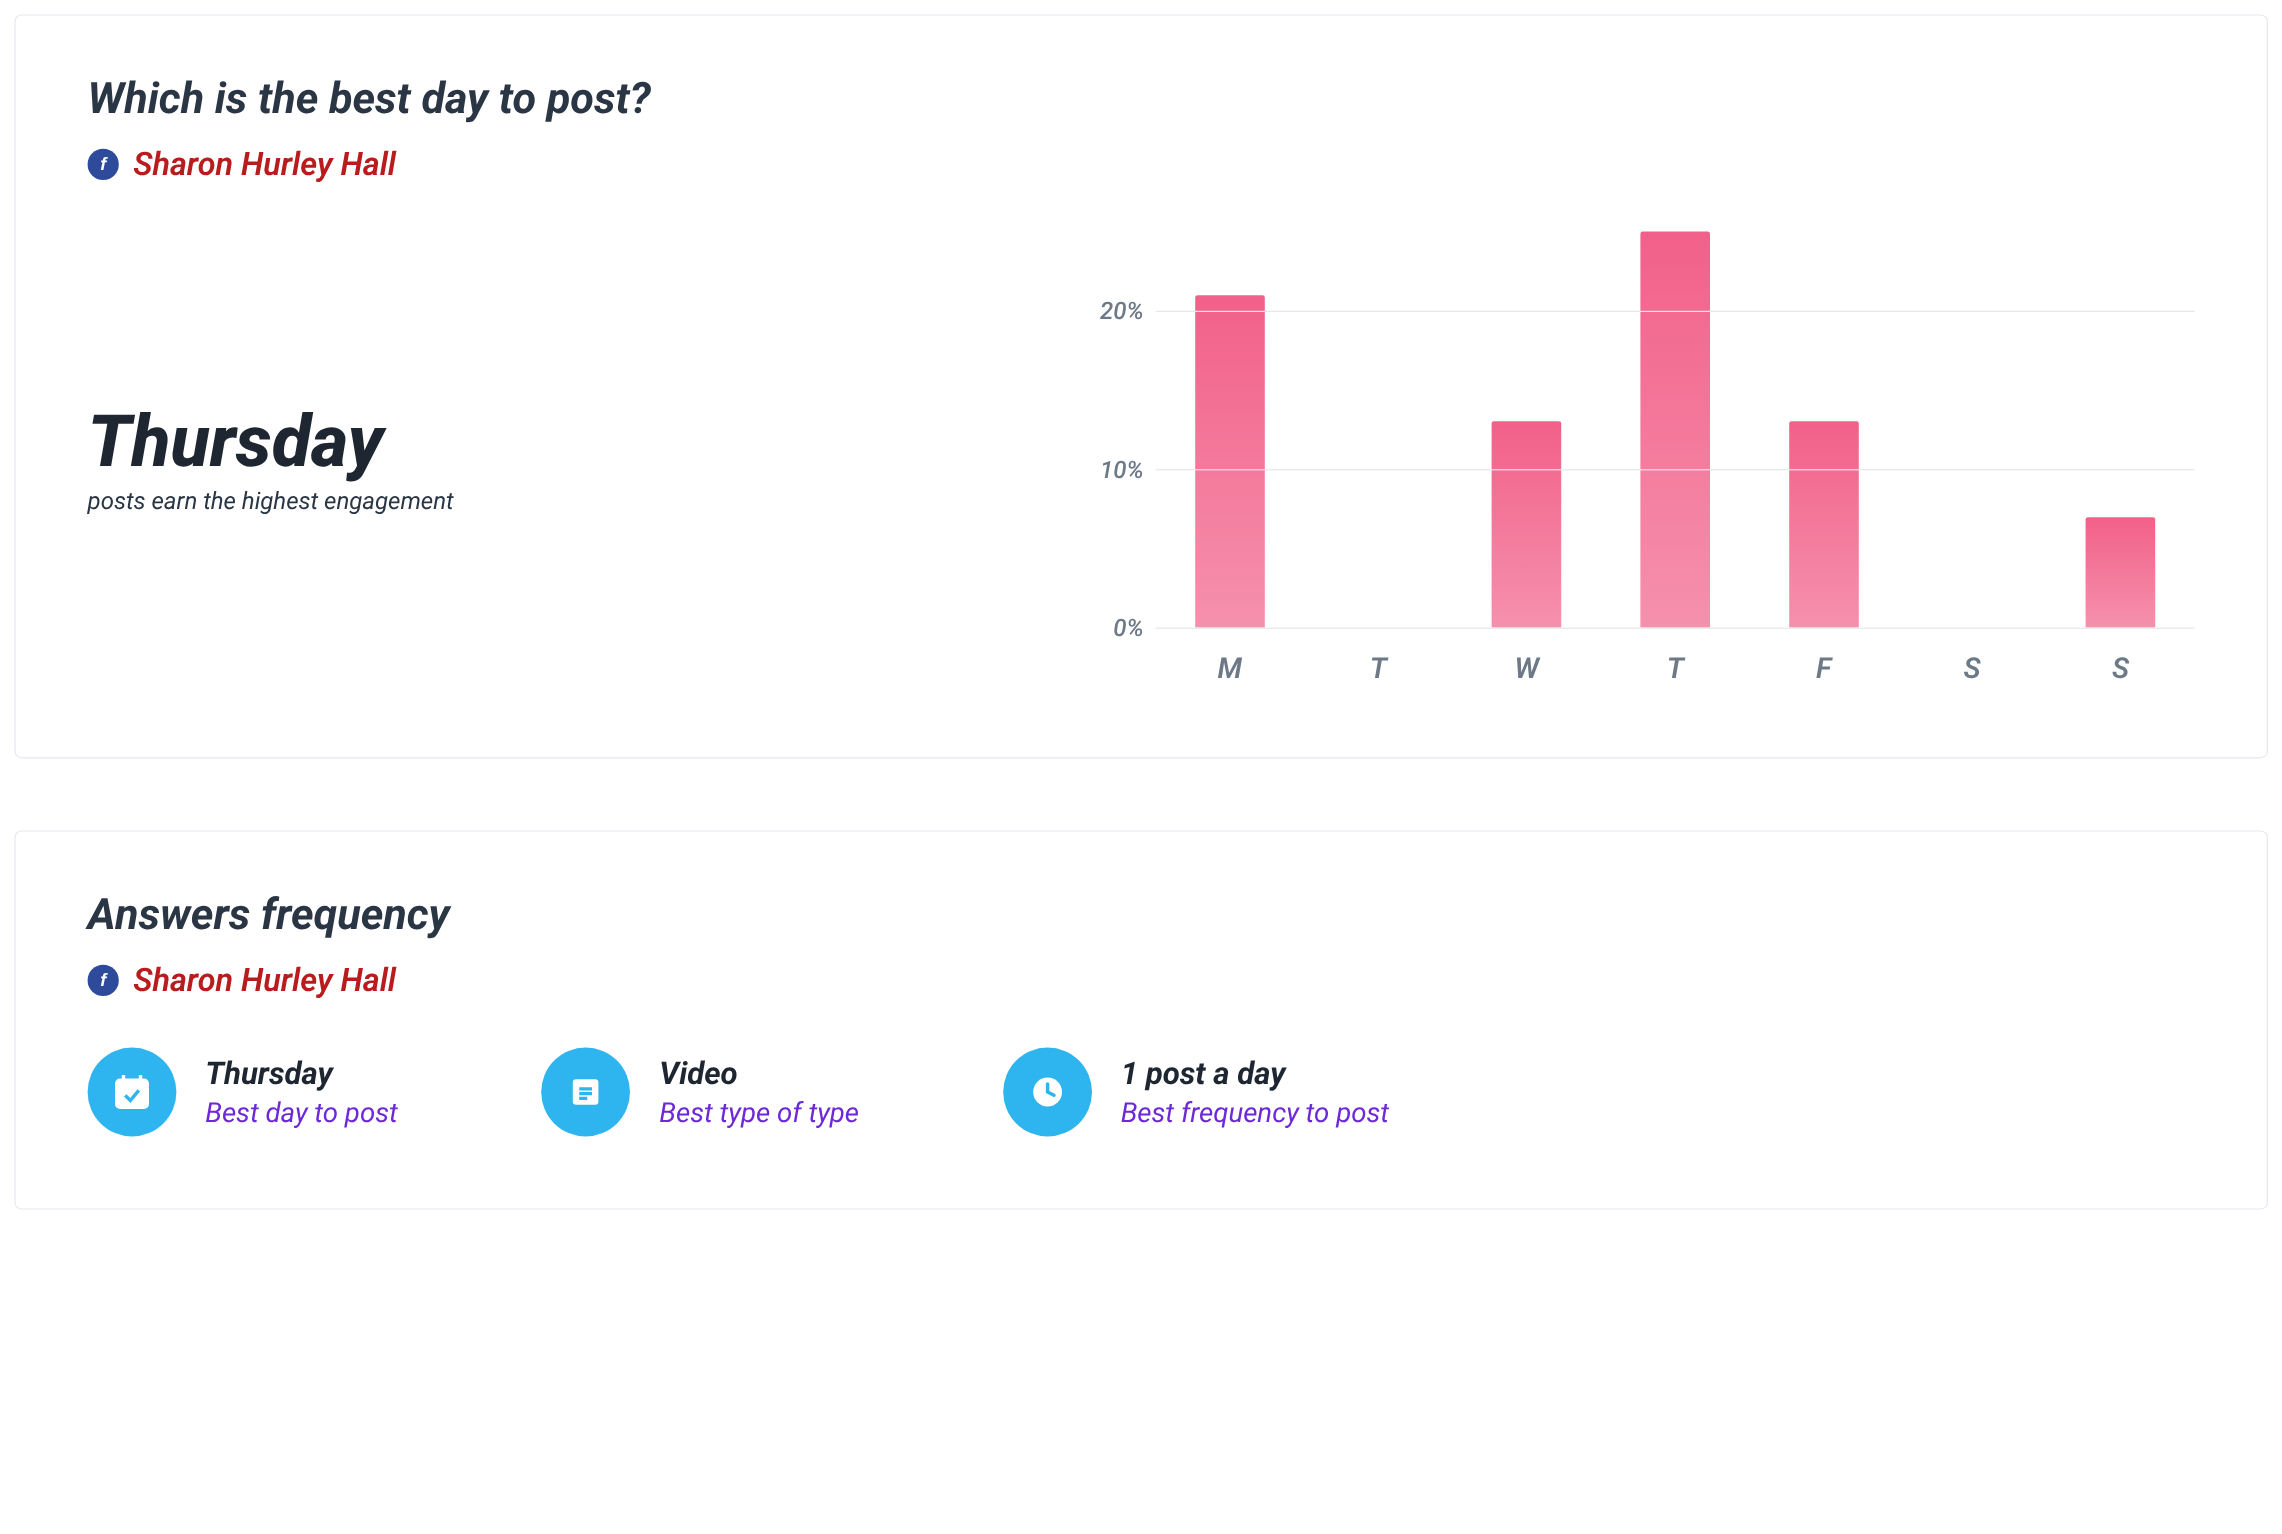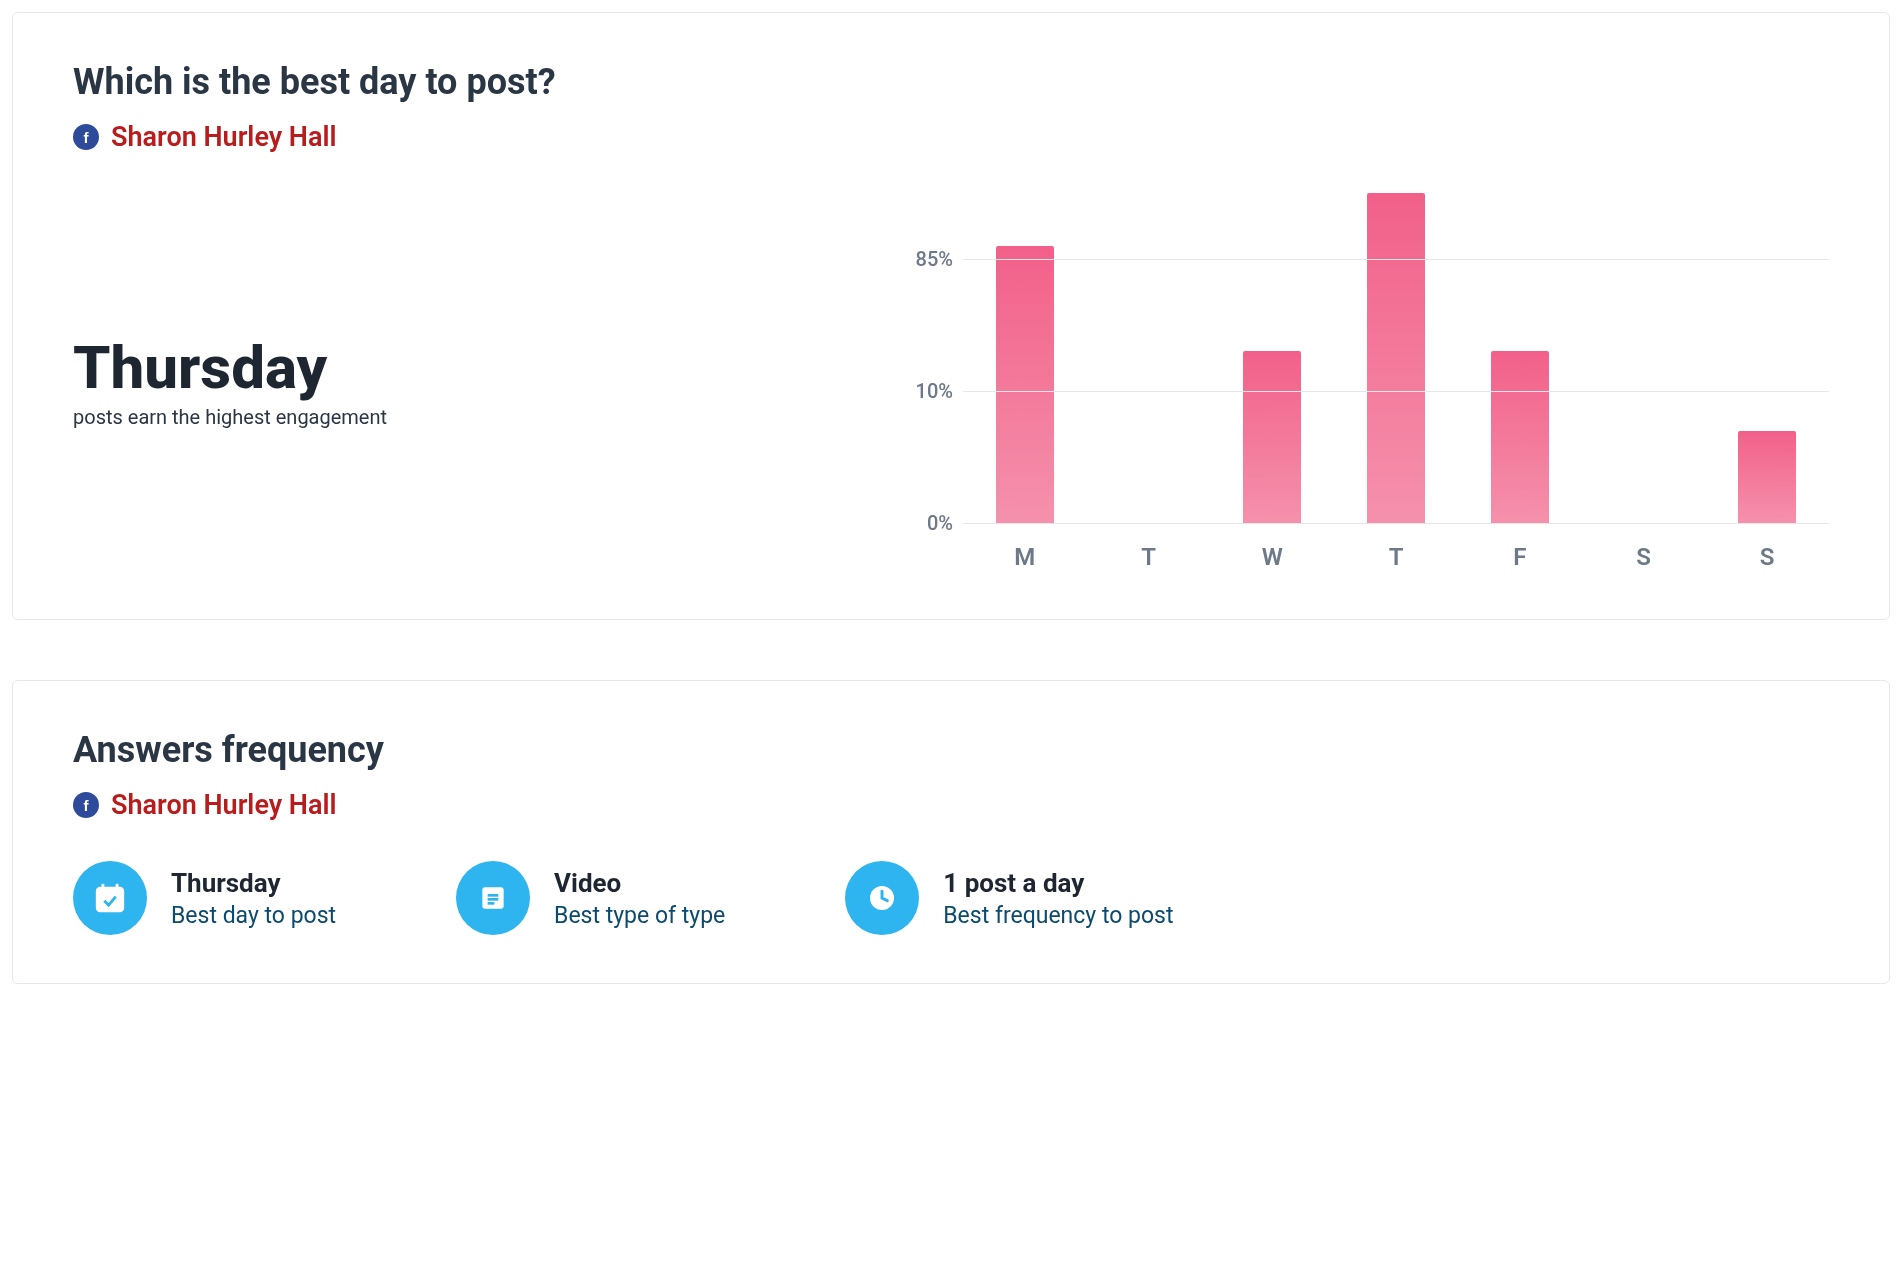--- a/index.html
+++ b/index.html
@@ -8,22 +8,23 @@
     background: #ffffff;
     width: 1902px;
     min-height: 1278px;
     padding: 12px;
     color: #2b3645;
   }
   .card {
     border: 1px solid #e4e8ed;
     border-radius: 6px;
     background: #fff;
-    padding: 48px 60px 48px 60px;
+    padding: 48px 60px 60px 60px;
     margin-bottom: 60px;
+    font-style: italic;
   }
   .card-title {
     font-size: 36px;
     font-weight: 700;
     color: #2b3645;
     margin-bottom: 18px;
   }
   .profile-row {
     display: flex;
     align-items: center;
@@ -159,21 +160,21 @@
   .answer-icon svg { display: block; }
   .answer-title {
     font-size: 26px;
     font-weight: 700;
     color: #1e2631;
     margin-bottom: 4px;
   }
   .answer-sub {
     font-size: 23px;
     font-weight: 400;
-    color: #0c4a6e;
+    color: #6d28d9;
   }
 </style>
 </head>
 <body>
 
 <div class="card">
   <h2 class="card-title">Which is the best day to post?</h2>
   <div class="profile-row">
     <span class="fb-icon">f</span>
     <span class="profile-name">Sharon Hurley Hall</span>
@@ -206,21 +207,21 @@
               <div class="bar-slot"></div>
               <div class="bar-slot">
                 <div class="bar" style="height: 92.4px;"></div>
               </div>
             </div>
         <div class="gridline" style="top: 330px;"></div>
             <div class="ylab" style="top: 330px;">0%</div>
             <div class="gridline" style="top: 198px;"></div>
             <div class="ylab" style="top: 198px;">10%</div>
             <div class="gridline" style="top: 66px;"></div>
-            <div class="ylab" style="top: 66px;">85%</div>
+            <div class="ylab" style="top: 66px;">20%</div>
           </div>
         <div class="xaxis" id="xaxis">
             <div class="xlab">M</div>
             <div class="xlab">T</div>
             <div class="xlab">W</div>
             <div class="xlab">T</div>
             <div class="xlab">F</div>
             <div class="xlab">S</div>
             <div class="xlab">S</div>
           </div>

